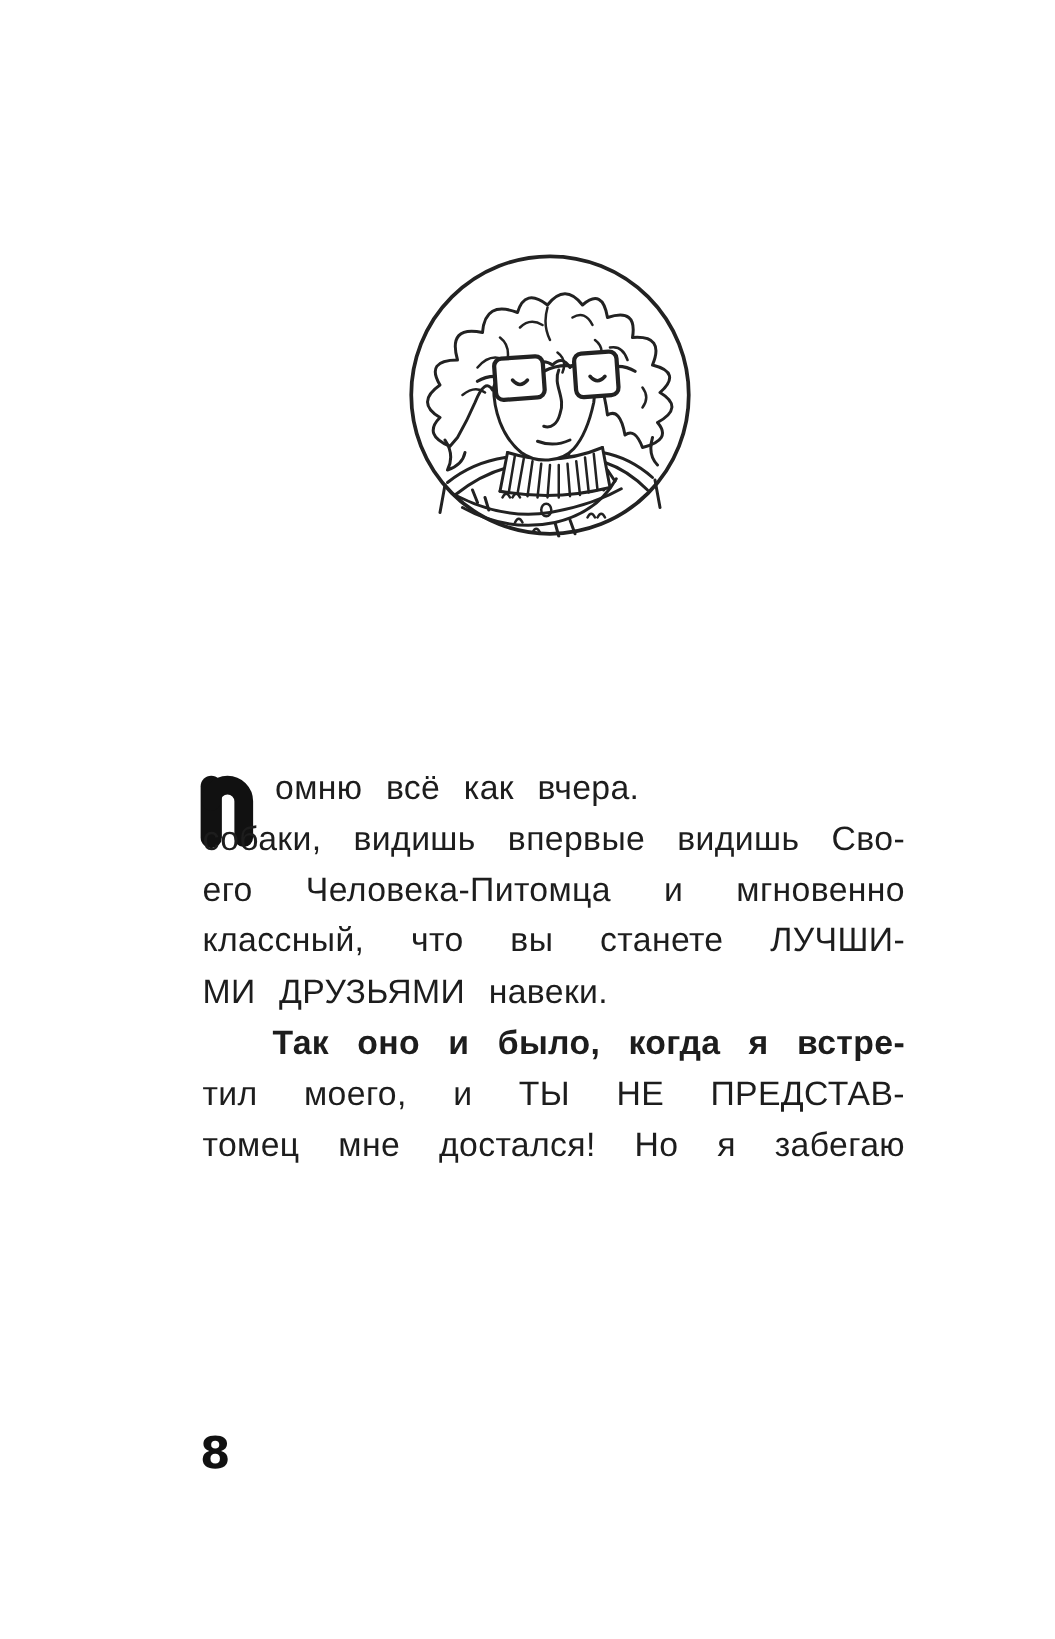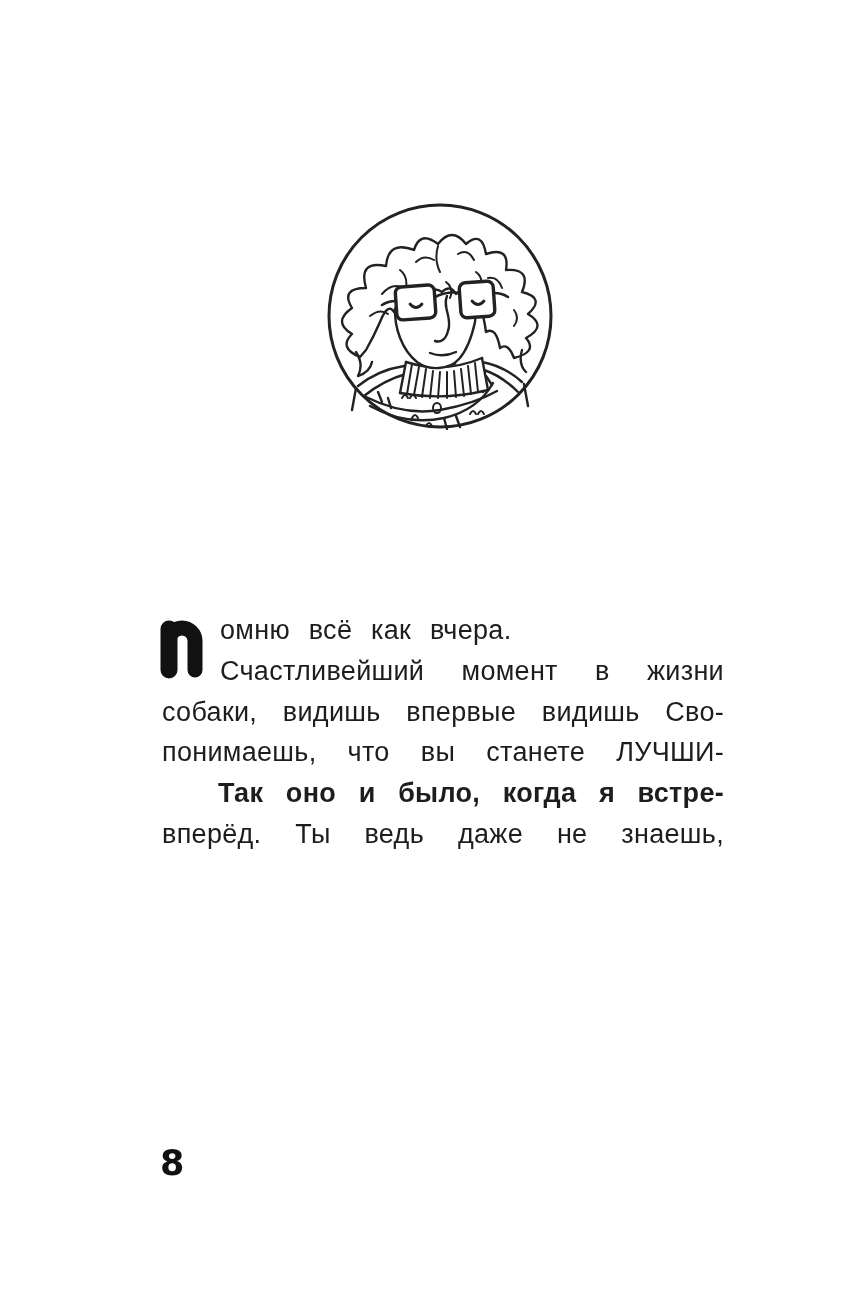--- a/index.html
+++ b/index.html
@@ -115,22 +115,24 @@
 
   <div class="text-block">
     <div class="drop-cap">
       <span class="sr">П</span>
       <svg viewBox="0 0 44 62" fill="none" stroke="#111111" stroke-linecap="round">
         <path d="M9,11 L9,52" stroke-width="17"></path>
         <path d="M9,23 A13,13 0 0 1 35,23 L35,52" stroke-width="15"></path>
       </svg>
     </div>
     <div class="line pad-drop no-just">омню всё как вчера.</div>
-    <div class="line pad-drop">Счастливейший момент в жизни</div>
     <div class="line">собаки, видишь впервые видишь Сво-</div>
-    <div class="line">понимаешь, что вы станете ЛУЧШИ-</div>
+    <div class="line">его Человека-Питомца и мгновенно</div>
+    <div class="line">классный, что вы станете ЛУЧШИ-</div>
+    <div class="line no-just">МИ ДРУЗЬЯМИ навеки.</div>
     <div class="line pad-indent">Так оно и было, когда я встре-</div>
-    <div class="line">вперёд. Ты ведь даже не знаешь,</div>
+    <div class="line">тил моего, и ТЫ НЕ ПРЕДСТАВ-</div>
+    <div class="line">томец мне достался! Но я забегаю</div>
   </div>
 
   <div class="page-number">8</div>
 
 </div>
 
 </body></html>

